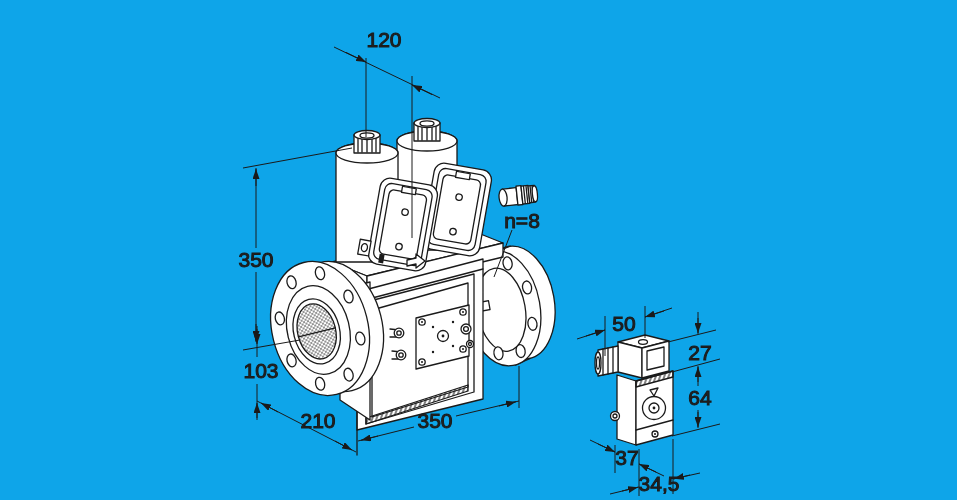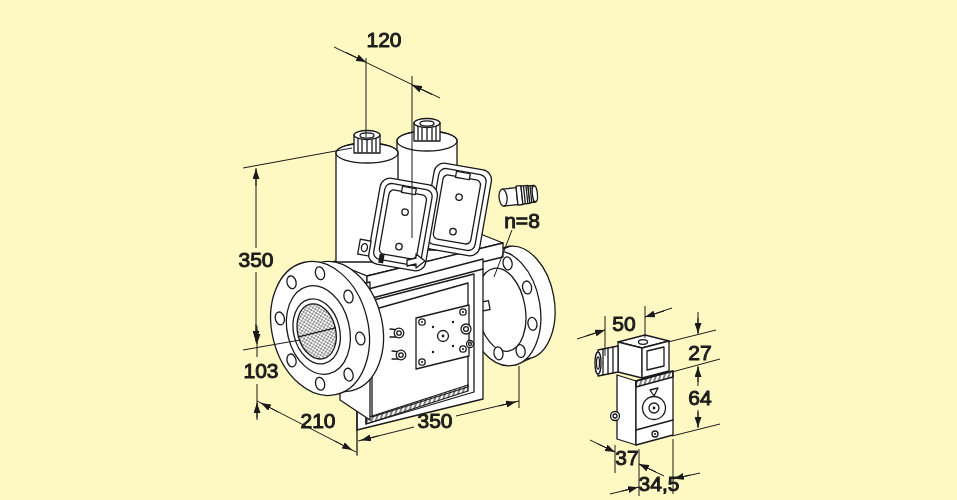--- a/index.html
+++ b/index.html
@@ -1,17 +1,17 @@
 <!DOCTYPE html>
 <html><head>
 <meta charset="utf-8">
 <style>
   html,body{margin:0;padding:0;}
   body{background:#e8e8e8;font-family:"Liberation Sans", sans-serif;}
-  .stage{position:relative;width:957px;height:500px;background:#fef9c3;overflow:hidden;}
+  .stage{position:relative;width:957px;height:500px;background:#0ea5e9;overflow:hidden;}
   svg{position:absolute;left:0;top:0;}
   text.dim{font-family:"Liberation Sans", sans-serif;font-size:21px;fill:#222222;}
 </style>
 </head>
 <body>
 
 <div class="stage">
 <svg width="957" height="500" viewBox="0 0 957 500">
   <defs>
     <marker id="arr" viewBox="0 0 10 7" refX="10" refY="3.5" markerWidth="10" markerHeight="7" orient="auto">

